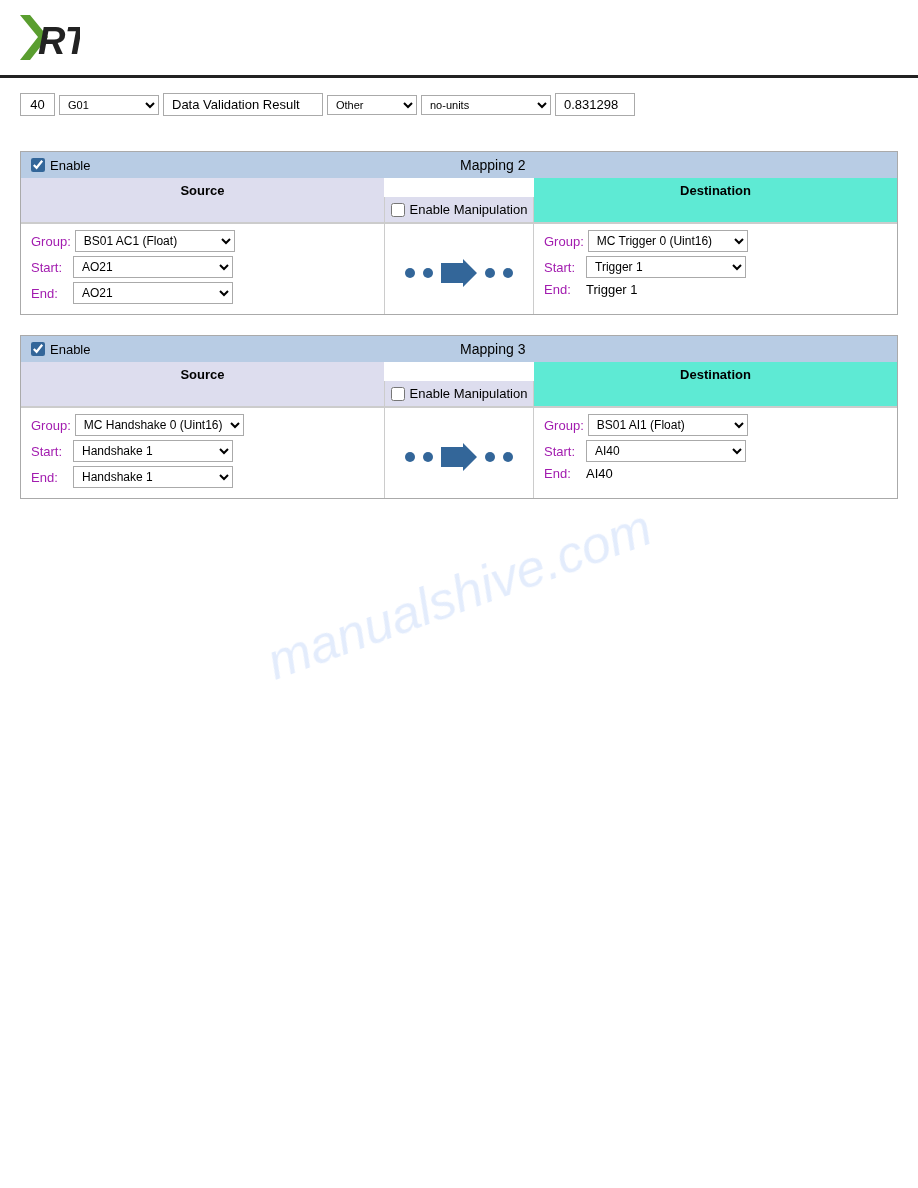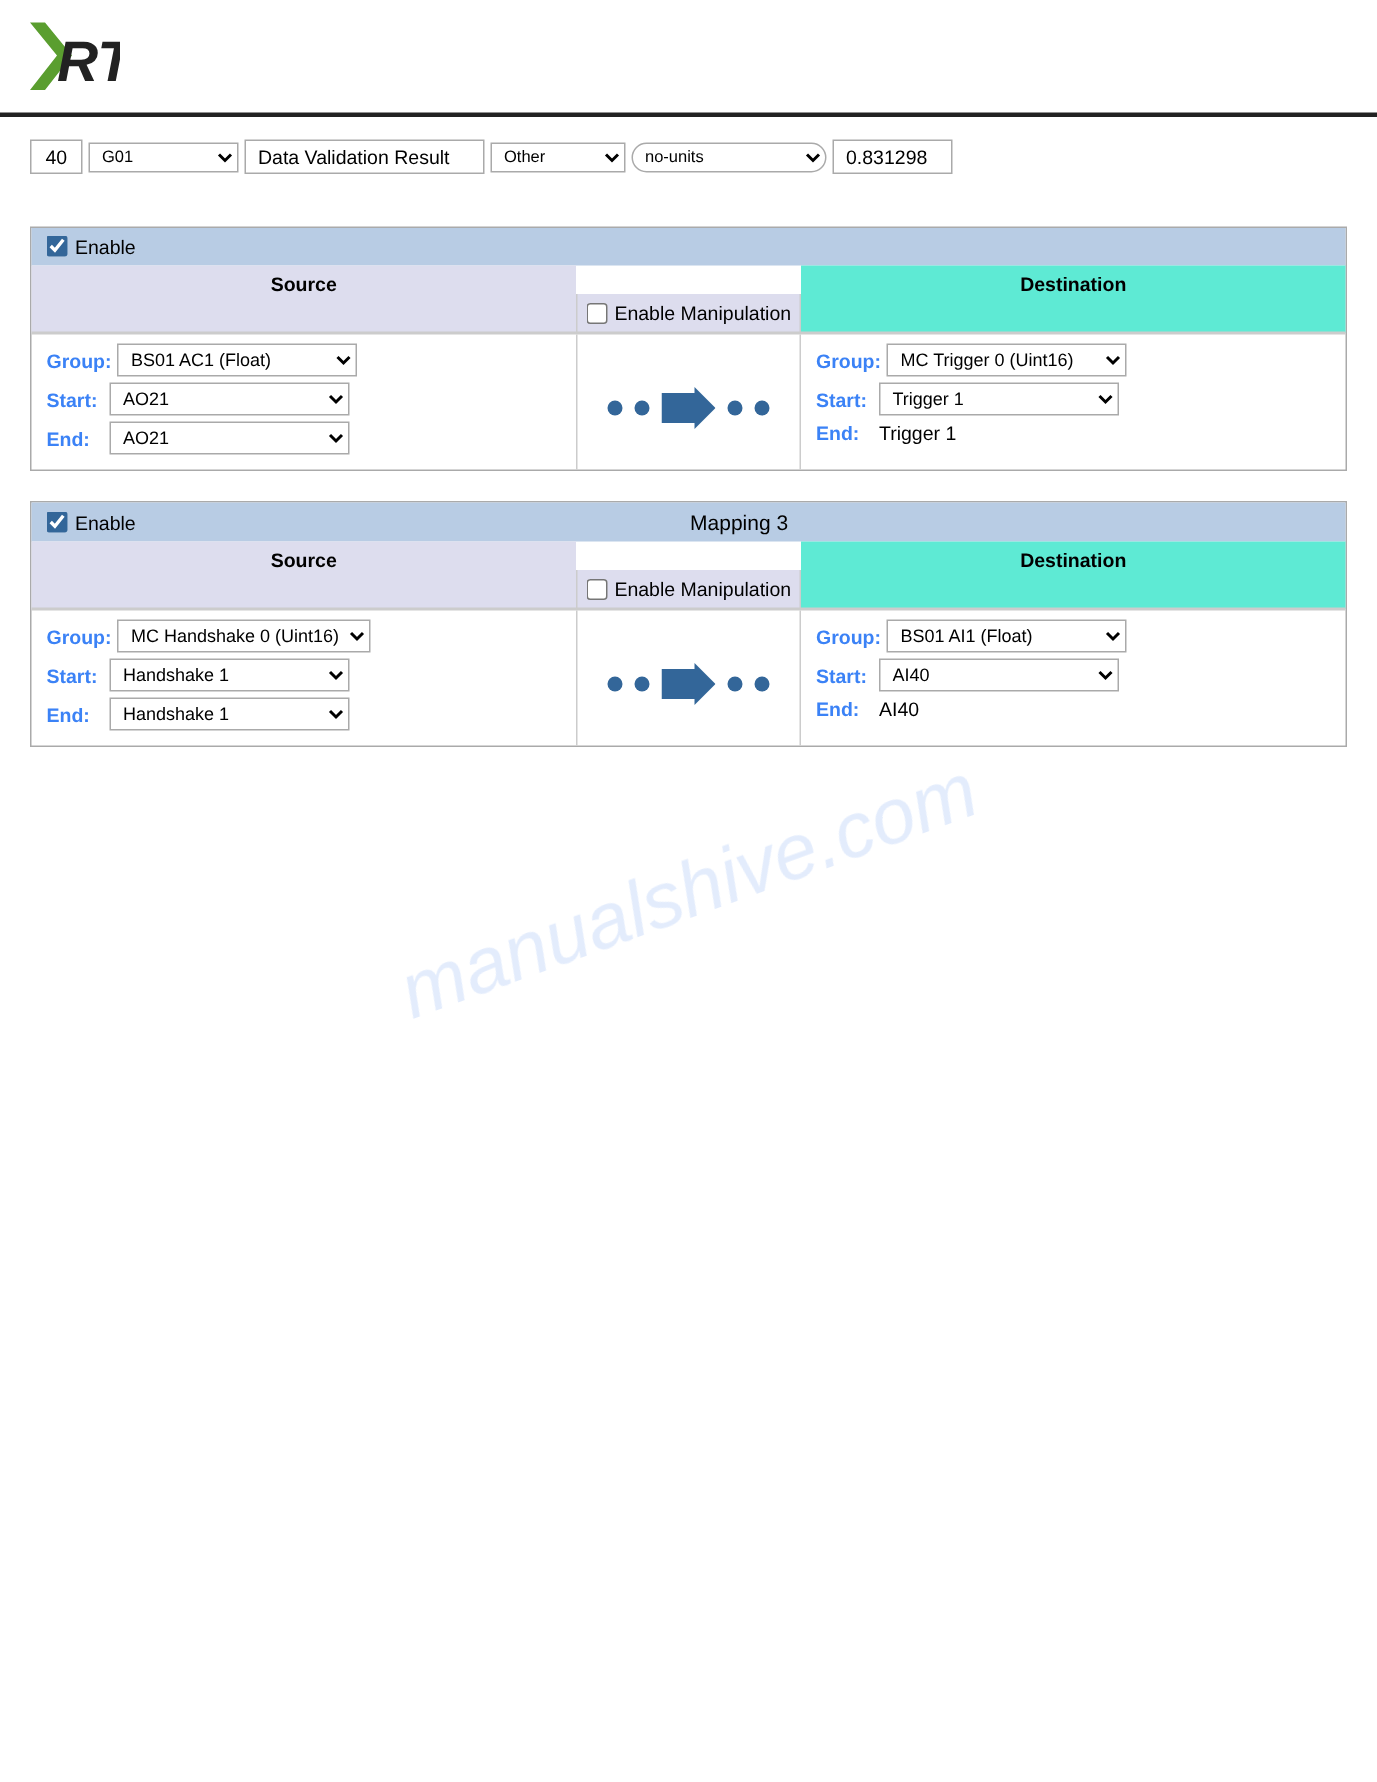--- a/index.html
+++ b/index.html
@@ -21,21 +21,21 @@
     .mapping-section { margin: 20px 20px; border: 1px solid #aaa; }
     .mapping-header { background: #b8cce4; padding: 5px 10px; display: flex; align-items: center; gap: 8px; font-size: 13px; }
     .mapping-title { text-align: center; flex: 1; font-weight: normal; font-size: 14px; }
     .col-source, .col-dest { padding: 6px 10px; }
     .col-manip { display: flex; flex-direction: column; align-items: center; justify-content: center; padding: 6px 16px; border-left: 1px solid #ddd; border-right: 1px solid #ddd; }
     .source-header { background: #dde; text-align: center; font-weight: bold; padding: 5px; border-bottom: 1px solid #ccc; }
     .dest-header { background: #5eead4; text-align: center; font-weight: bold; padding: 5px; border-bottom: 1px solid #ccc; }
     .manip-header { background: #dde; text-align: center; padding: 5px; border-bottom: 1px solid #ccc; display: flex; align-items: center; justify-content: center; gap: 5px; margin-top: 19px; }
 
     .field-row { display: flex; align-items: center; gap: 4px; margin-bottom: 4px; font-size: 13px; }
-    .field-label { min-width: 38px; color: #3b82f6; font-weight: bold; }
+    .field-label { min-width: 38px; color: #a21caf; }
     .field-select { border: 1px solid #aaa; padding: 2px 4px; font-size: 12px; background: #fff; min-width: 160px; }
     .field-value { font-size: 13px; }
 
     
     .arrow-row { display: flex; align-items: center; gap: 8px; margin-top: 8px; }
     .dot { width: 10px; height: 10px; background: #336699; border-radius: 50%; display: inline-block; }
 
     
     .checkbox-enable { display: flex; gap: 5px; }
     input[type="checkbox"] { accent-color: #336699; width: 14px; height: 14px; }
@@ -63,33 +63,34 @@
 
 <div class="top-data-row">
   <span class="num-cell">40</span>
   <select class="select-cell">
     <option>G01</option>
   </select>
   <span class="text-cell">Data Validation Result</span>
   <select class="select-cell" style="min-width:90px;">
     <option>Other</option>
   </select>
-  <select class="select-cell" style="min-width:130px;border-radius:11px;">
+  <select class="select-cell" style="min-width:130px;">
     <option>no-units</option>
   </select>
   <span class="value-cell">0.831298</span>
 </div>
 
 <div class="mapping-section">
 
   <div class="mapping-header">
     <label class="checkbox-enable">
       <input type="checkbox" checked="" style="">
       <span>Enable</span>
     </label>
+    <span class="mapping-title">Mapping 2</span>
   </div>
 
   <div style="display:grid;grid-template-columns:1fr auto 1fr;border-bottom:1px solid #ccc;">
     <div class="source-header">Source</div>
     <div class="manip-header" style="min-width:150px;border-left:1px solid #ccc;border-right:1px solid #ccc;">
       <input type="checkbox" style="">
       <span>Enable Manipulation</span>
     </div>
     <div class="dest-header">Destination</div>
   </div>

